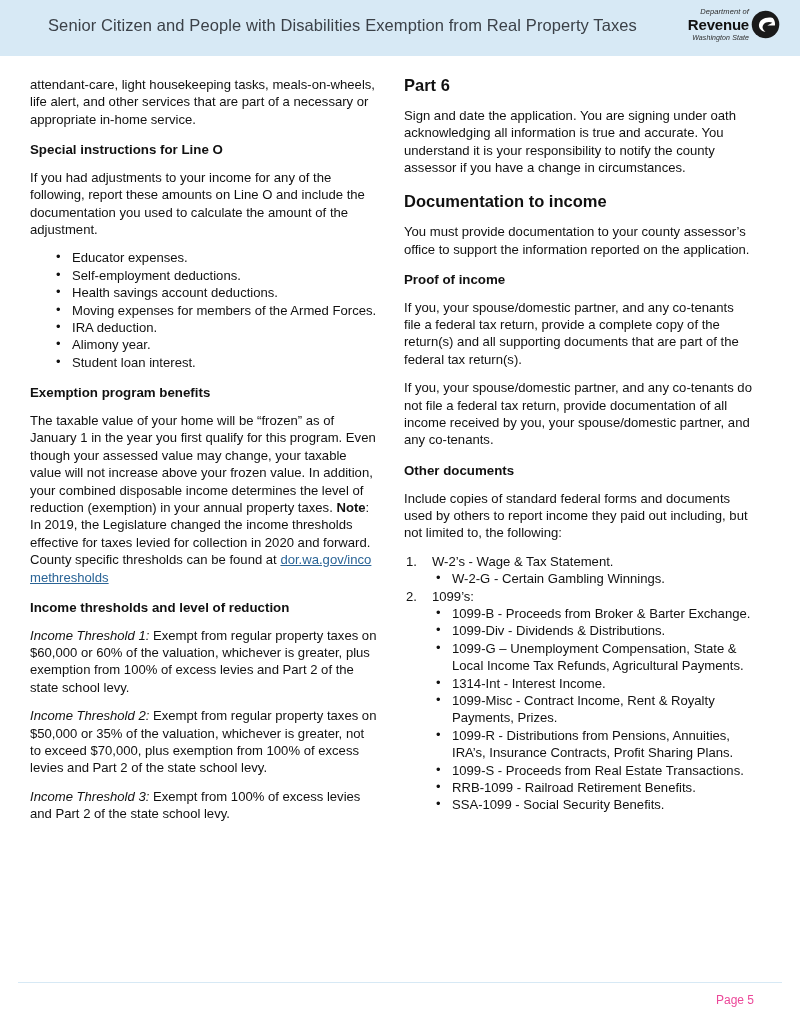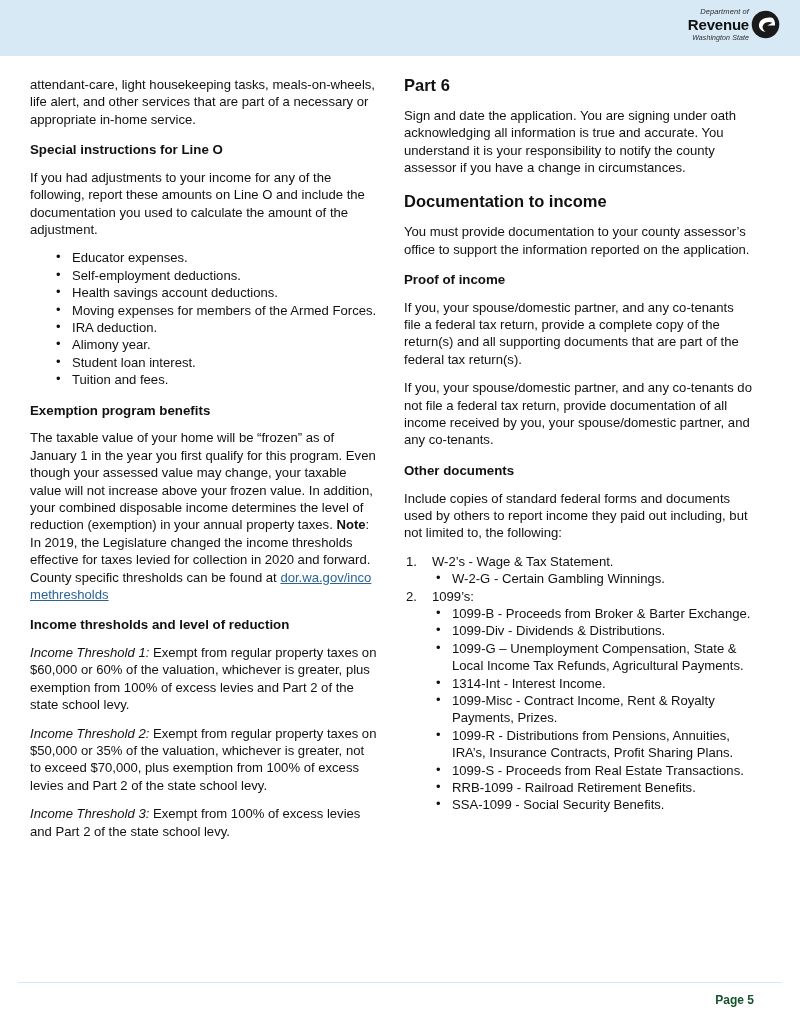--- a/index.html
+++ b/index.html
@@ -194,28 +194,28 @@
     left: 46px;
     top: 1040px;
     font-size: 12px;
     color: #1a1a1a;
   }
   .footer-right {
     position: absolute;
     right: 46px;
     top: 993px;
     font-size: 12px;
-    color: #14532d;
-    font-weight: bold;
+    color: #ec4899;
   }
 </style>
 </head>
 <body>
 
 <div class="header-band">
+  <div class="header-title">Senior Citizen and People with Disabilities Exemption from Real Property Taxes</div>
   <div class="logo">
     <div class="logo-text">
       <span class="logo-dept">Department of</span>
       <span class="logo-rev">Revenue</span>
       <span class="logo-state">Washington State</span>
     </div>
     <svg class="logo-mark" viewBox="0 0 40 40">
       <circle cx="20" cy="20" r="19" fill="#1a1a1a"></circle>
       <path d="M30 11 C22 9, 12 12, 11 20 C10.3 26, 15 30, 20 30 C16 27.5, 14.5 23, 17.5 19.5 C20 16.6, 25 16, 29.5 17.5 L22.5 21.5 L33 21.5 C33.6 17.5, 32.5 13.5, 30 11 Z" fill="#ffffff"></path>
     </svg>
@@ -231,21 +231,20 @@
   <p class="body">If you had adjustments to your income for any of the following, report these amounts on Line O and include the documentation you used to calculate the amount of the adjustment.</p>
 
   <ul class="bullets">
     <li>Educator expenses.</li>
     <li>Self-employment deductions.</li>
     <li>Health savings account deductions.</li>
     <li>Moving expenses for members of the Armed Forces.</li>
     <li>IRA deduction.</li>
     <li>Alimony year.</li>
     <li>Student loan interest.</li>
-    <li>Tuition and fees.</li>
   </ul>
 
   <h3 class="sub">Exemption program benefits</h3>
 
   <p class="body"><span>The taxable value of your home will be “frozen” as of January 1 in the year you first qualify for this program. Even though your assessed value may change, your taxable value will not increase above your frozen value. In addition, your combined disposable income determines the level of reduction (exemption) in your annual property taxes. </span><span class="bold">Note</span><span>: In 2019, the Legislature changed the income thresholds effective for taxes levied for collection in 2020 and forward. County specific thresholds can be found at </span><a class="link" href="#">dor.wa.gov/incomethresholds</a></p>
 
   <h3 class="sub">Income thresholds and level of reduction</h3>
 
   <p class="body"><span class="ital">Income Threshold 1:</span><span> Exempt from regular property taxes on $60,000 or 60% of the valuation, whichever is greater, plus exemption from 100% of excess levies and Part 2 of the state school levy.</span></p>
 

